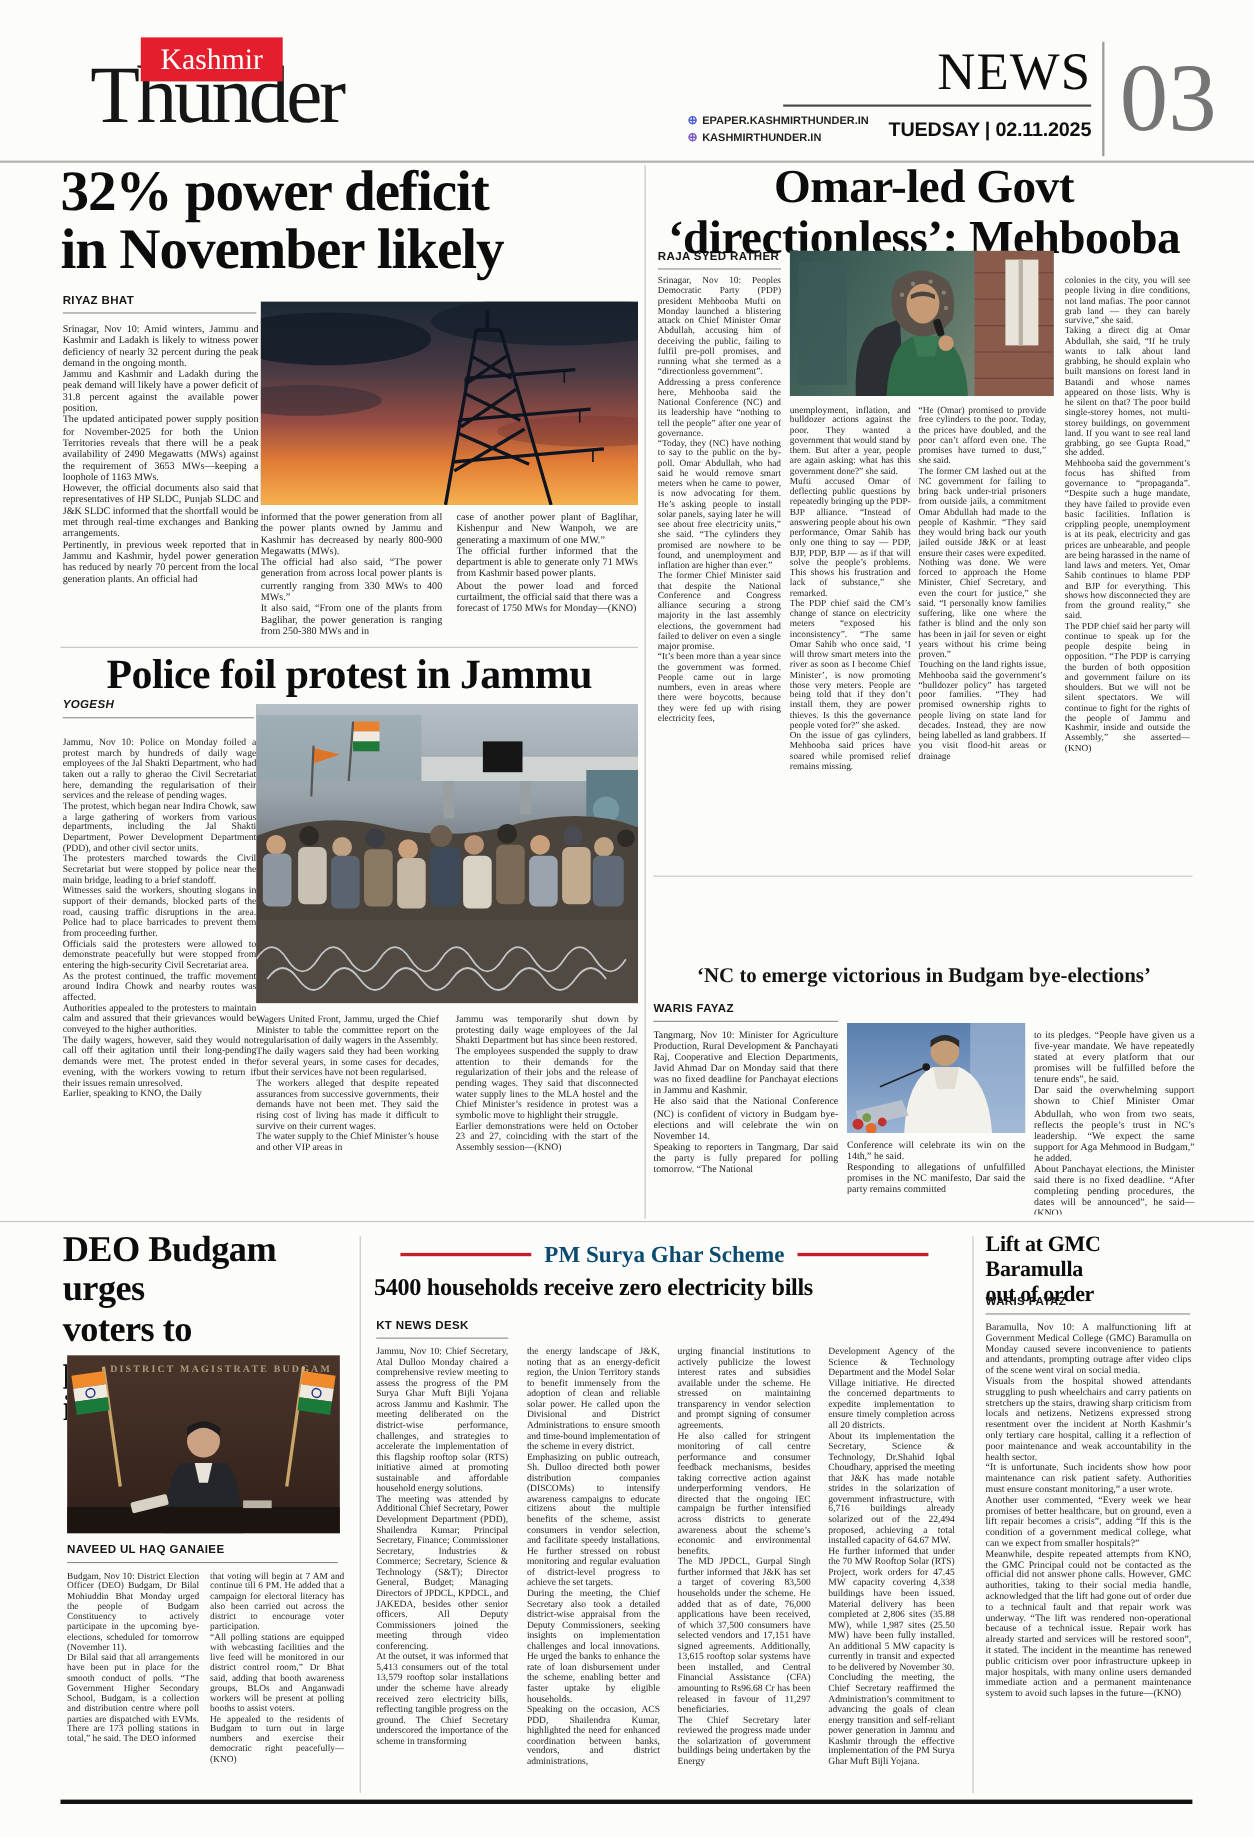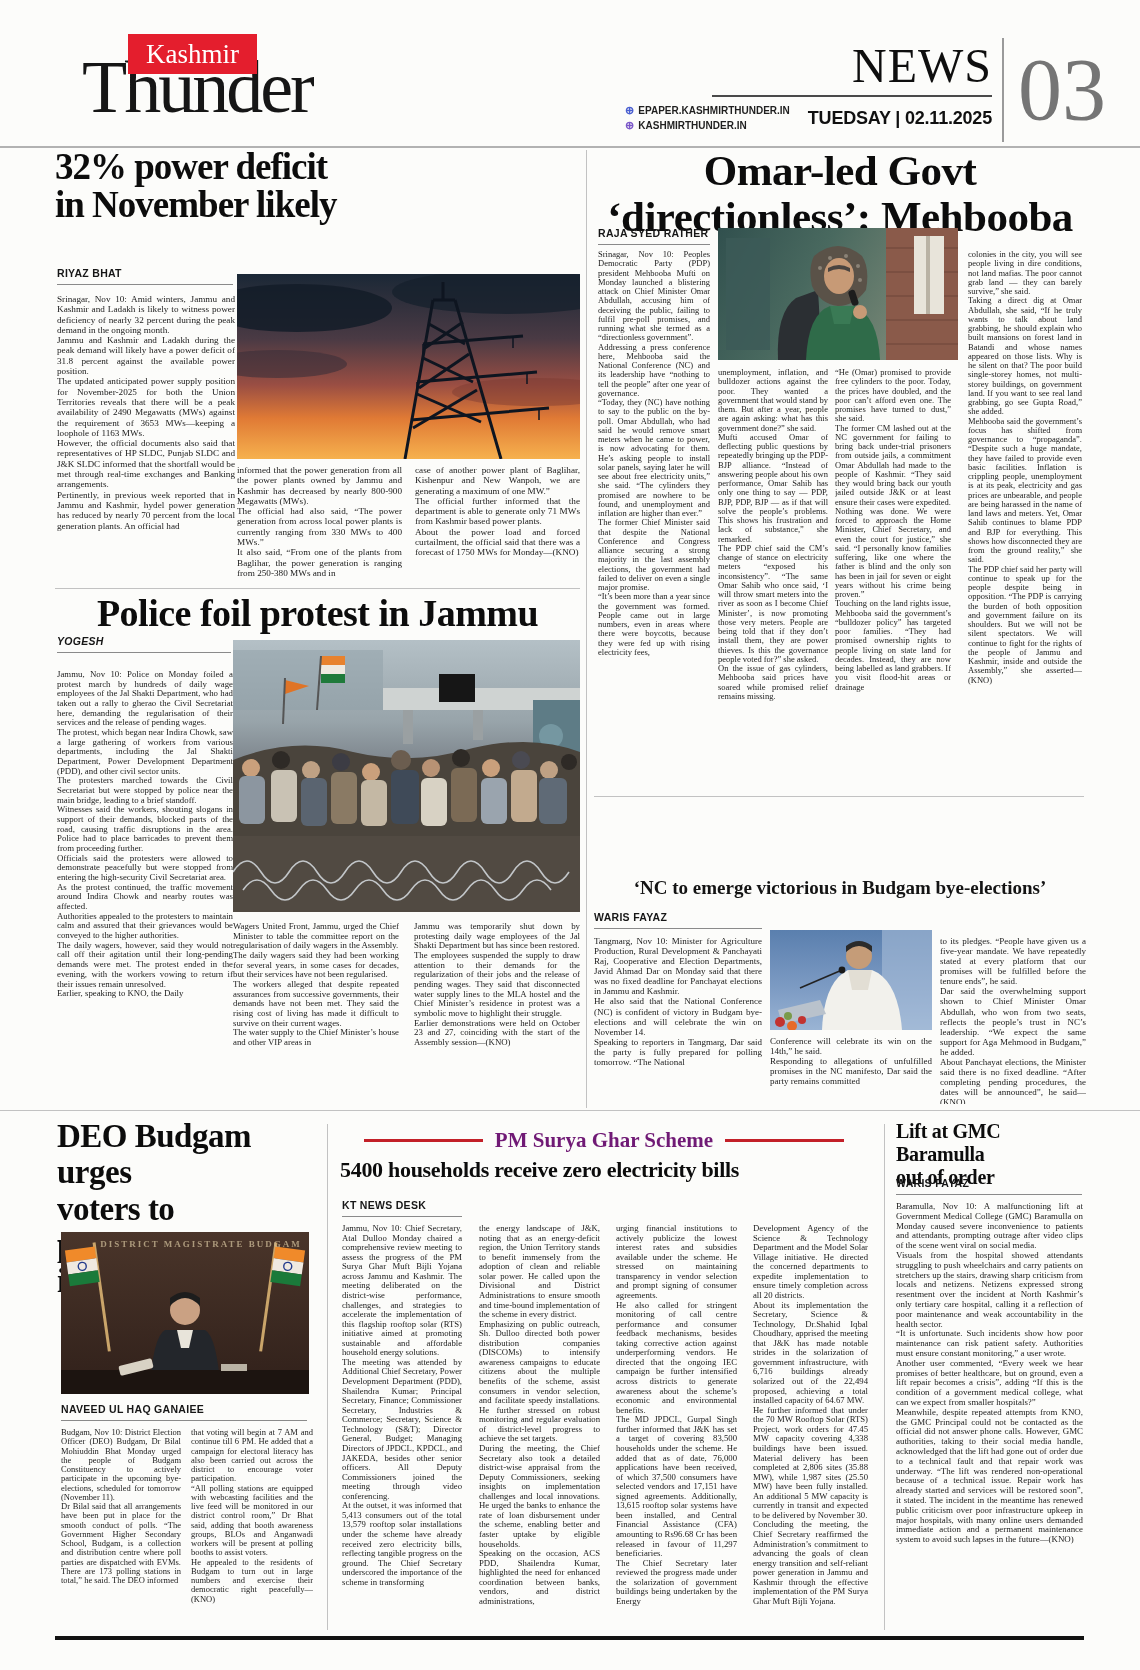--- a/index.html
+++ b/index.html
@@ -31,21 +31,21 @@
   .t90{font-size:9px;line-height:1.12;}
   .t88{font-size:8.8px;line-height:1.1;}
   .t87{font-size:8.7px;line-height:1.1;}
   .t85{font-size:8.5px;line-height:1.09;}
   .rule-h{position:absolute;border-top:1px solid #c2c2c2;}
   .rule-v{position:absolute;border-left:1px solid #c2c2c2;}
   .photo{position:absolute;overflow:hidden;background:#9a9a9a;}
   .photo svg{display:block;}
   .kicker-row{position:absolute;display:flex;align-items:center;gap:12px;}
   .krule{flex:1;height:3px;background:#c32028;}
-  .kicker-label{font:700 21px/1 "Liberation Serif",serif;color:#701a75;white-space:nowrap;}
+  .kicker-label{font:700 21px/1 "Liberation Serif",serif;color:#0c4a6e;white-space:nowrap;}
   .subhead{position:absolute;font:700 19px/1.1 "Liberation Serif",serif;color:#141414;text-align:center;}
   .photo-overlay-text{position:absolute;width:100%;text-align:center;font:700 9px/1 "Liberation Serif",serif;
                       color:#cdbb97;opacity:0.75;letter-spacing:2px;}
 </style>
 </head>
 <body>
 
 <div class="page">
 
   <div class="abs" style="left:0;top:0;width:1140px;height:148px;">
@@ -68,21 +68,21 @@
           </div>
         </div>
         <div class="edition-date">TUEDSAY | 02.11.2025</div>
       </div>
     </div>
     <div class="pageno">03</div>
     <div class="rule-h" style="left:0;top:146px;width:1140px;border-top:2px solid #b2b2b2;"></div>
   </div>
 
   <div class="abs" style="left:55px;top:152px;width:525px;height:432px;">
-    <div class="hl" style="left:0;top:-4px;width:525px;font-size:37px;line-height:1.02;letter-spacing:-1px;">32% power deficit
+    <div class="hl" style="left:0;top:-4px;width:525px;font-size:52px;line-height:1.02;letter-spacing:-1px;">32% power deficit
 in November likely</div>
     <div class="byline" style="left:2px;top:116px;width:176px;">RIYAZ BHAT</div>
     <div class="bodytext t92" style="left:2px;top:142px;width:178px;height:290px;">Srinagar, Nov 10: Amid winters, Jammu and Kashmir and Ladakh is likely to witness power deficiency of nearly 32 percent during the peak demand in the ongoing month.
 Jammu and Kashmir and Ladakh during the peak demand will likely have a power deficit of 31.8 percent against the available power position.
 The updated anticipated power supply position for November-2025 for both the Union Territories reveals that there will be a peak availability of 2490 Megawatts (MWs) against the requirement of 3653 MWs—keeping a loophole of 1163 MWs.
 However, the official documents also said that representatives of HP SLDC, Punjab SLDC and J&amp;K SLDC informed that the shortfall would be met through real-time exchanges and Banking arrangements.
 Pertinently, in previous week reported that in Jammu and Kashmir, hydel power generation has reduced by nearly 70 percent from the local generation plants. An official had</div>
     <div class="photo" style="left:182px;top:122px;width:343px;height:185px;">
       <svg width="343" height="185" viewBox="0 0 343 185">
         <defs>

